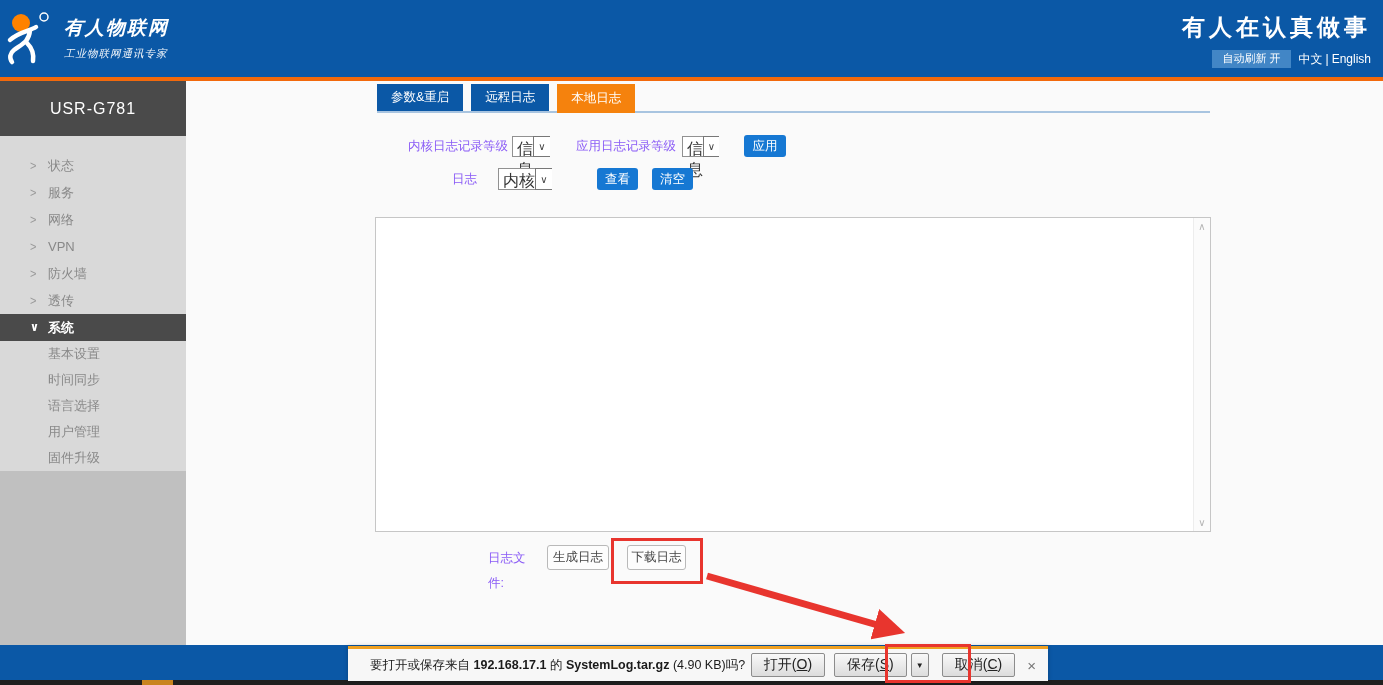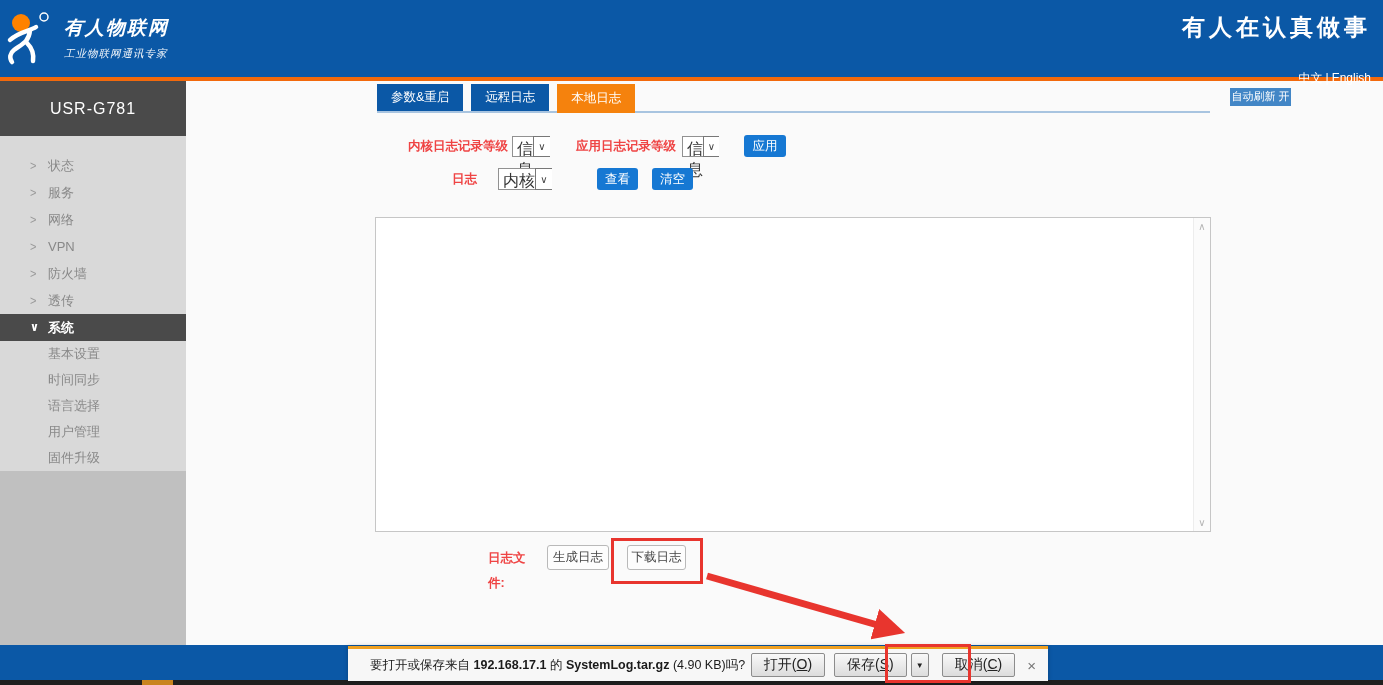--- a/index.html
+++ b/index.html
@@ -10,21 +10,21 @@
   
   .top-header { position:absolute; left:0; top:0; width:1383px; height:81px;
     background:#0b58a6; border-bottom:4px solid #f2690c; }
   .logo-wrap { position:absolute; left:0; top:10px; display:flex; align-items:center;font-style:italic; }
   .logo-text { margin-left:10px; color:#fff; }
   .logo-title { font-size:19px; font-weight:bold; letter-spacing:2px; }
   .logo-subtitle { font-size:10.5px; margin-top:6px; letter-spacing:1px; opacity:.95; }
   .header-right { position:absolute; right:12px; top:12px; text-align:center; color:#fff; }
   .slogan { font-size:23px; font-weight:bold; letter-spacing:4px; }
   .header-sub { margin-top:7px; font-size:12px; display:flex; justify-content:flex-end; align-items:center; gap:8px; }
-  .badge { background:#4286c6; color:#fff; font-size:11px; padding:1px 1px 2px; cursor:pointer;margin-top:38px; }
+  .badge { background:#4286c6; color:#fff; font-size:11px; padding:1px 10px 2px; cursor:pointer; }
   .lang a { color:#fff; text-decoration:none; cursor:pointer; }
   .lang span { margin:0 3px; }
 
   
   .sidebar { position:absolute; left:0; top:81px; width:186px; height:564px; display:flex; flex-direction:column; }
   .side-header { height:55px; background:#4a4a4a; color:#fff; font-size:16px; letter-spacing:1px;
     display:flex; align-items:center; justify-content:center; }
   .side-menu { background:#d9d9d9; height:335px; padding-top:16px; }
   .menu-item { height:27px; display:flex; align-items:center; color:#898989; font-size:13px; cursor:pointer; }
   .menu-item .chev { width:18px; margin-left:30px; font-size:11px; color:#9a9a9a; transform:scaleY(1.1); }
@@ -34,21 +34,21 @@
   .side-lower { flex:1; background:#c0c0c0; }
 
   
   .tabs { position:absolute; left:377px; top:84px; display:flex; gap:8px; z-index:2; }
   .tab { height:27px; line-height:27px; padding:0 14px; background:#0b58a6; color:#fff;
     font-size:12.5px; font-weight:normal; cursor:pointer; }
   .tab.active { background:#f5820d; height:29px; line-height:28px; }
   .tabline { position:absolute; left:377px; top:111px; width:833px; height:2px; background:#a8c4e0; z-index:1; }
 
   
-  .flabel { position:absolute; font-size:12.5px; color:#ef4444; text-align:right;font-weight:bold; }
+  .flabel { position:absolute; font-size:12.5px; color:#8b5cf6; text-align:right; }
   .selectbox { position:absolute; background:#fff; border:1px solid #919191; display:flex; cursor:pointer; }
   .sel-val { flex:1; font-size:16px; color:#333; padding:2px 0 0 4px;font-family:Liberation Serif, serif; }
   .sel-caret { width:17px; border-left:1px solid #777; border-top:1px solid #777; border-bottom:1px solid #777;
     margin:-1px -1px -1px 0; display:flex; align-items:center; justify-content:center;
     font-size:10px; color:#444; background:#fff; }
   .btn-blue { position:absolute; background:#1678d3; color:#fff; border:none; border-radius:3px;
     font-size:12.5px; cursor:pointer; font-family:inherit; }
 
   
   .log-area { position:absolute; left:375px; top:217px; width:836px; height:315px;

